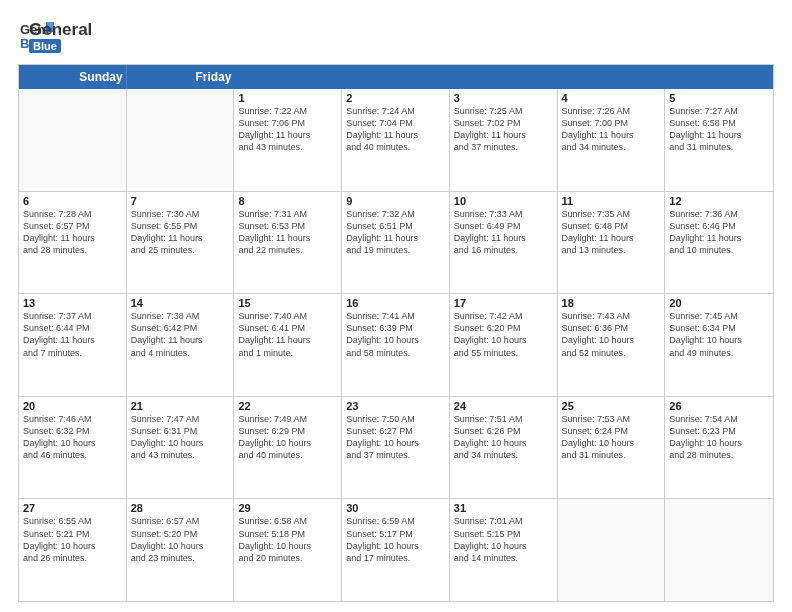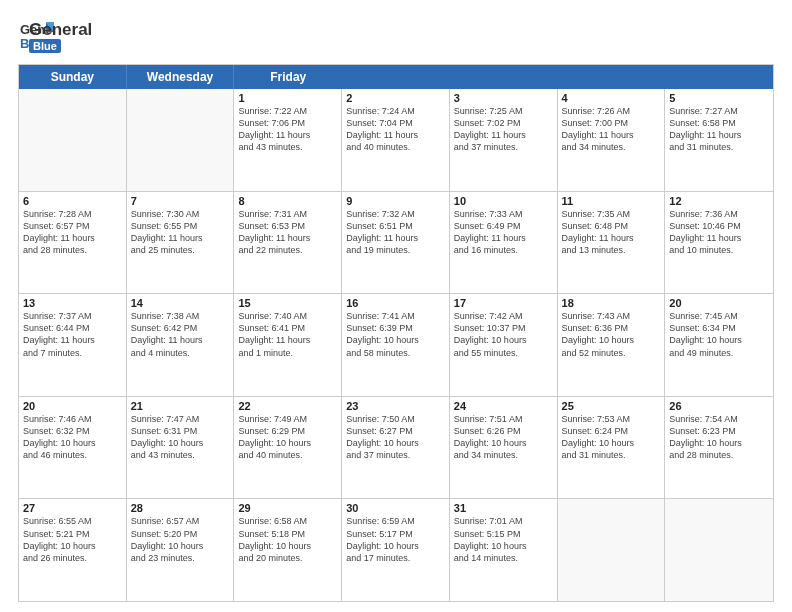--- a/index.html
+++ b/index.html
@@ -51,21 +51,21 @@
     .cal-header {
       display: grid;
       grid-template-columns: repeat(7, 1fr);
       background: #2d6bb5;
     }
     .cal-header-cell {
       color: white;
       font-weight: bold;
       font-size: 12px;
       padding: 5px 3px;
-      text-align: center;
+      text-align: right;
       border-right: 1px solid #4a80c4;
     }
     .cal-header-cell:last-child { border-right: none; }
     .cal-body {
       flex: 1;
       display: flex;
       flex-direction: column;
     }
     .cal-row {
       display: grid;
@@ -121,21 +121,20 @@
     </div>
     <div class="title-block">
       <h1></h1>
       <h2></h2>
     </div>
   </div>
 
   <div class="calendar">
     <div class="cal-header">
     <div class="cal-header-cell">Sunday</div>
-        <div class="cal-header-cell">Wednesday</div>
         <div class="cal-header-cell">Friday</div>
       </div>
     <div class="cal-body">
     <div class="cal-row">
           <div class="cal-cell empty"></div>
           <div class="cal-cell empty"></div>
           <div class="cal-cell">
             <span class="day-num">1</span>
             <span class="cell-line">Sunrise: 7:22 AM</span>
             <span class="cell-line">Sunset: 7:06 PM</span>
@@ -210,21 +209,21 @@
           <div class="cal-cell">
             <span class="day-num">11</span>
             <span class="cell-line">Sunrise: 7:35 AM</span>
             <span class="cell-line">Sunset: 6:48 PM</span>
             <span class="cell-line">Daylight: 11 hours</span>
             <span class="cell-line">and 13 minutes.</span>
           </div>
           <div class="cal-cell">
             <span class="day-num">12</span>
             <span class="cell-line">Sunrise: 7:36 AM</span>
-            <span class="cell-line">Sunset: 10:46 PM</span>
+            <span class="cell-line">Sunset: 6:46 PM</span>
             <span class="cell-line">Daylight: 11 hours</span>
             <span class="cell-line">and 10 minutes.</span>
           </div>
         </div>
         <div class="cal-row">
           <div class="cal-cell">
             <span class="day-num">13</span>
             <span class="cell-line">Sunrise: 7:37 AM</span>
             <span class="cell-line">Sunset: 6:44 PM</span>
             <span class="cell-line">Daylight: 11 hours</span>
@@ -247,21 +246,21 @@
           <div class="cal-cell">
             <span class="day-num">16</span>
             <span class="cell-line">Sunrise: 7:41 AM</span>
             <span class="cell-line">Sunset: 6:39 PM</span>
             <span class="cell-line">Daylight: 10 hours</span>
             <span class="cell-line">and 58 minutes.</span>
           </div>
           <div class="cal-cell">
             <span class="day-num">17</span>
             <span class="cell-line">Sunrise: 7:42 AM</span>
-            <span class="cell-line">Sunset: 10:37 PM</span>
+            <span class="cell-line">Sunset: 6:20 PM</span>
             <span class="cell-line">Daylight: 10 hours</span>
             <span class="cell-line">and 55 minutes.</span>
           </div>
           <div class="cal-cell">
             <span class="day-num">18</span>
             <span class="cell-line">Sunrise: 7:43 AM</span>
             <span class="cell-line">Sunset: 6:36 PM</span>
             <span class="cell-line">Daylight: 10 hours</span>
             <span class="cell-line">and 52 minutes.</span>
           </div>

